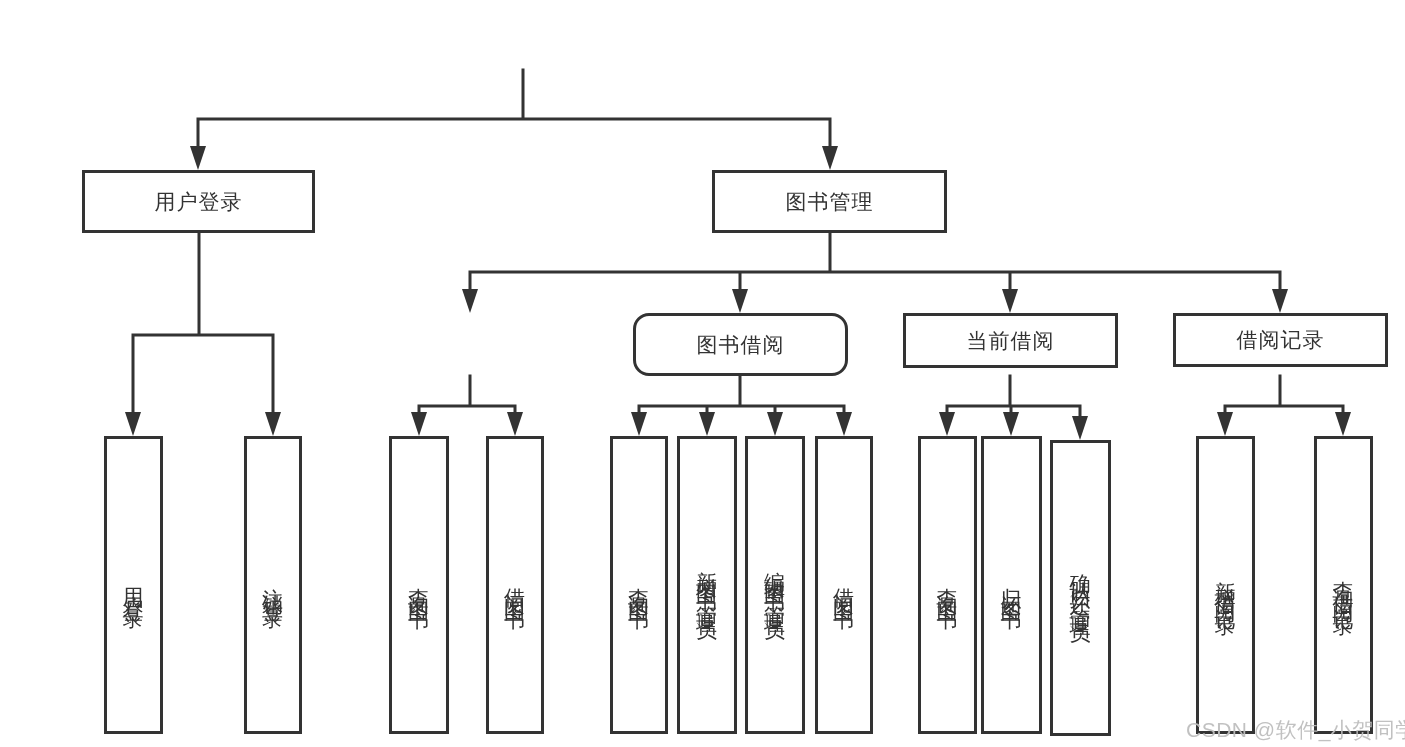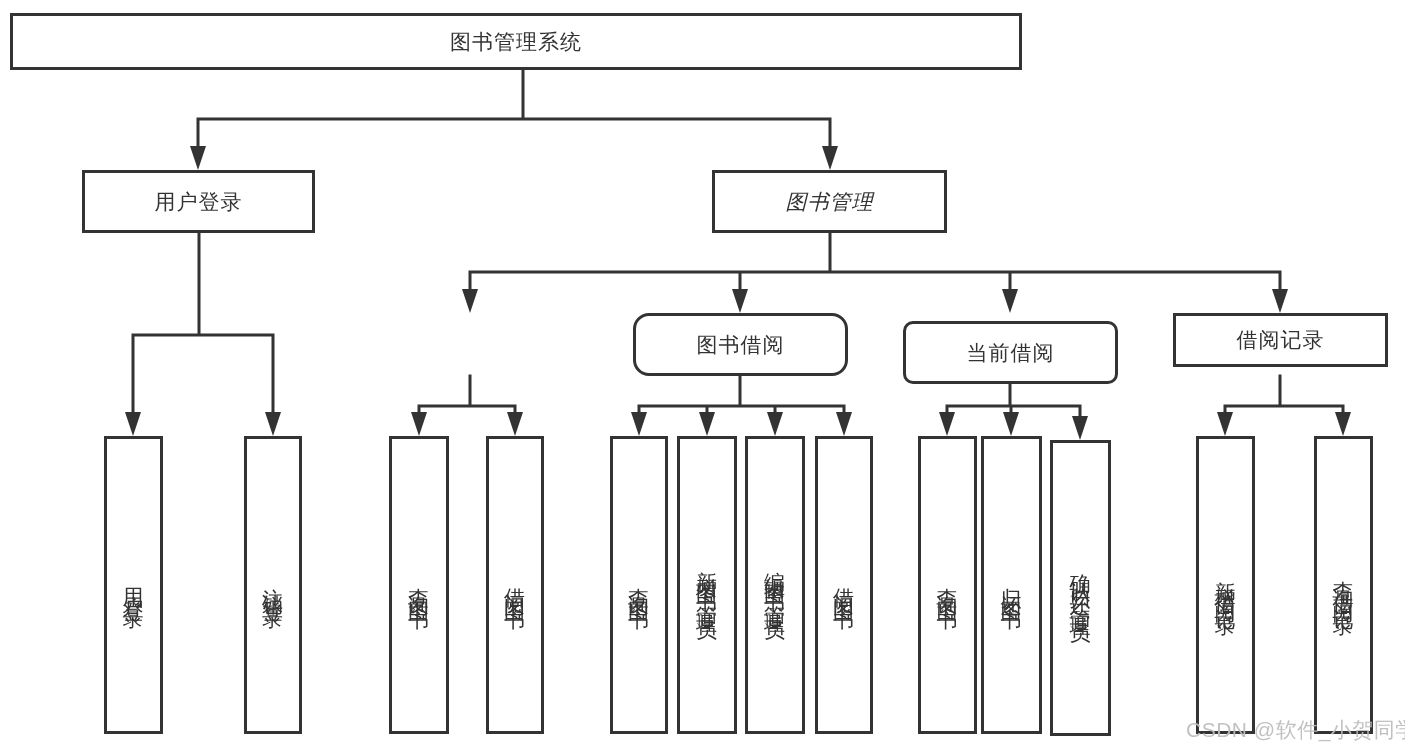--- a/index.html
+++ b/index.html
@@ -46,25 +46,25 @@
     writing-mode: vertical-rl;
     text-orientation: mixed;
     letter-spacing: 7px;
     line-height: 1;
   }
 
   
   .root        { left: 10px;   top: 13px;  width: 1012px; height: 57px; }
 
   .lv1-a       { left: 82px;   top: 170px; width: 233px;  height: 63px; }
-  .lv1-b       { left: 712px;  top: 170px; width: 235px;  height: 63px; font-style: italic; }
+  .lv1-b       { left: 712px;  top: 170px; width: 235px;  height: 63px; }
 
   .lv2-a       { left: 363px;  top: 313px; width: 215px;  height: 63px; }
   .lv2-b       { left: 633px;  top: 313px; width: 215px;  height: 63px; border-radius: 16px; }
-  .lv2-c       { left: 903px;  top: 321px; width: 215px;  height: 63px; border-radius: 10px; }
+  .lv2-c       { left: 903px;  top: 313px; width: 215px;  height: 55px; }
   .lv2-d       { left: 1173px; top: 313px; width: 215px;  height: 54px; }
 
   .leaf-1      { left: 104px;  top: 436px; width: 59px; height: 298px; }
   .leaf-2      { left: 244px;  top: 436px; width: 58px; height: 298px; }
   .leaf-3      { left: 389px;  top: 436px; width: 60px; height: 298px; }
   .leaf-4      { left: 486px;  top: 436px; width: 58px; height: 298px; }
   .leaf-5      { left: 610px;  top: 436px; width: 58px; height: 298px; }
   .leaf-6      { left: 677px;  top: 436px; width: 60px; height: 298px; }
   .leaf-7      { left: 745px;  top: 436px; width: 60px; height: 298px; }
   .leaf-8      { left: 815px;  top: 436px; width: 58px; height: 298px; }
@@ -119,21 +119,20 @@
     <path d="M1010 376 V406 M947 406 H1080 M947 406 V414 M1011 406 V414 M1080 406 V418"></path>
     <polygon points="939,412 955,412 947,436"></polygon>
     <polygon points="1003,412 1019,412 1011,436"></polygon>
     <polygon points="1072,416 1088,416 1080,440"></polygon>
 
     <path d="M1280 376 V406 M1225 406 H1343 M1225 406 V414 M1343 406 V414"></path>
     <polygon points="1217,412 1233,412 1225,436"></polygon>
     <polygon points="1335,412 1351,412 1343,436"></polygon>
   </svg>
 
-  <div class="node root">图书管理系统</div>
 
   <div class="node lv1-a">用户登录</div>
   <div class="node lv1-b">图书管理</div>
 
   <div class="node lv2-b">图书借阅</div>
   <div class="node lv2-c">当前借阅</div>
   <div class="node lv2-d">借阅记录</div>
 
   <div class="node leaf leaf-1">用户登录</div>
   <div class="node leaf leaf-2">注销登录</div>

